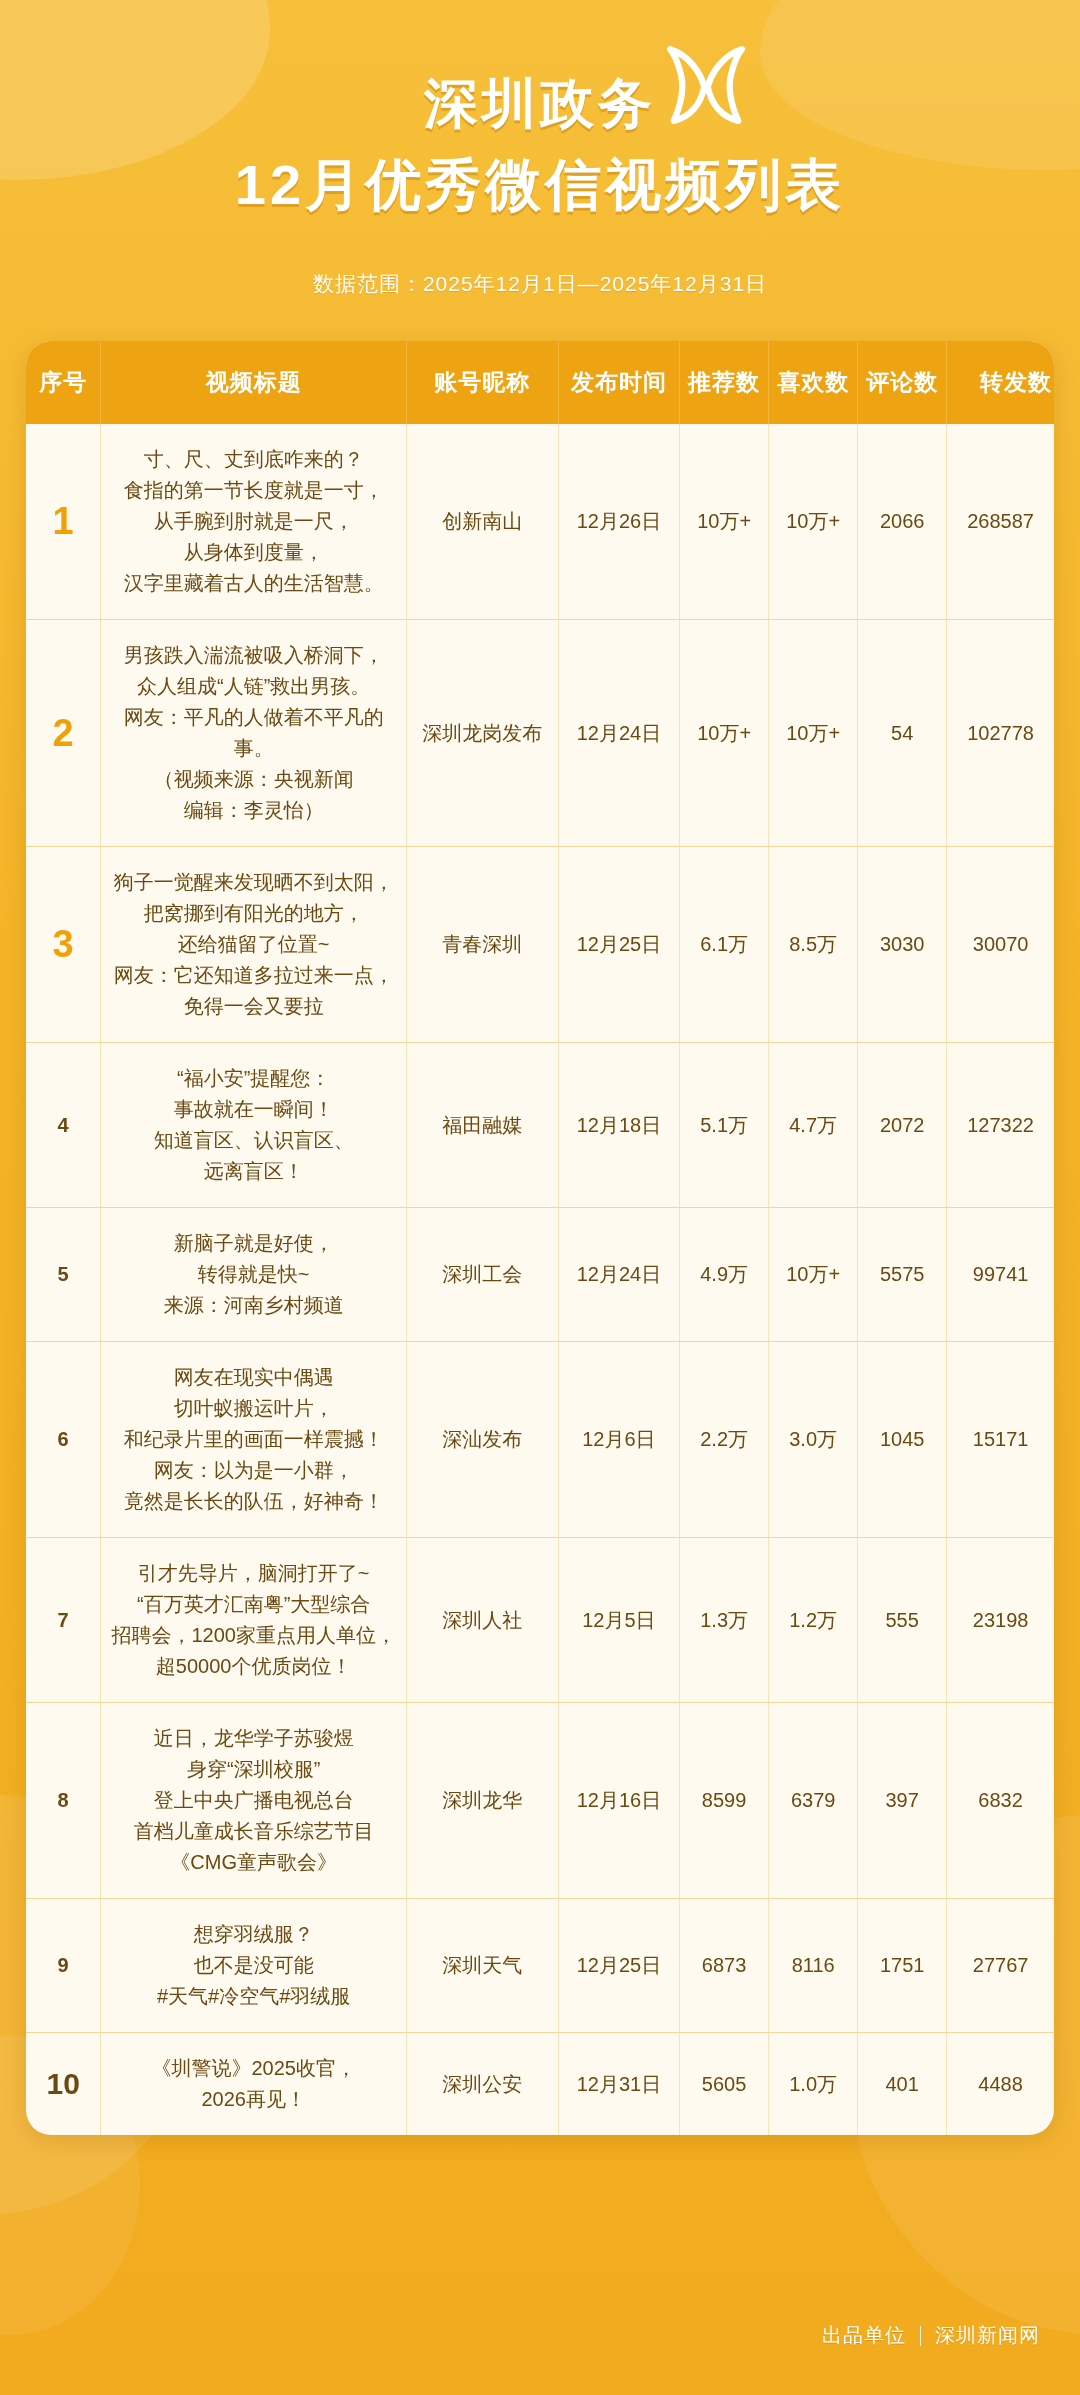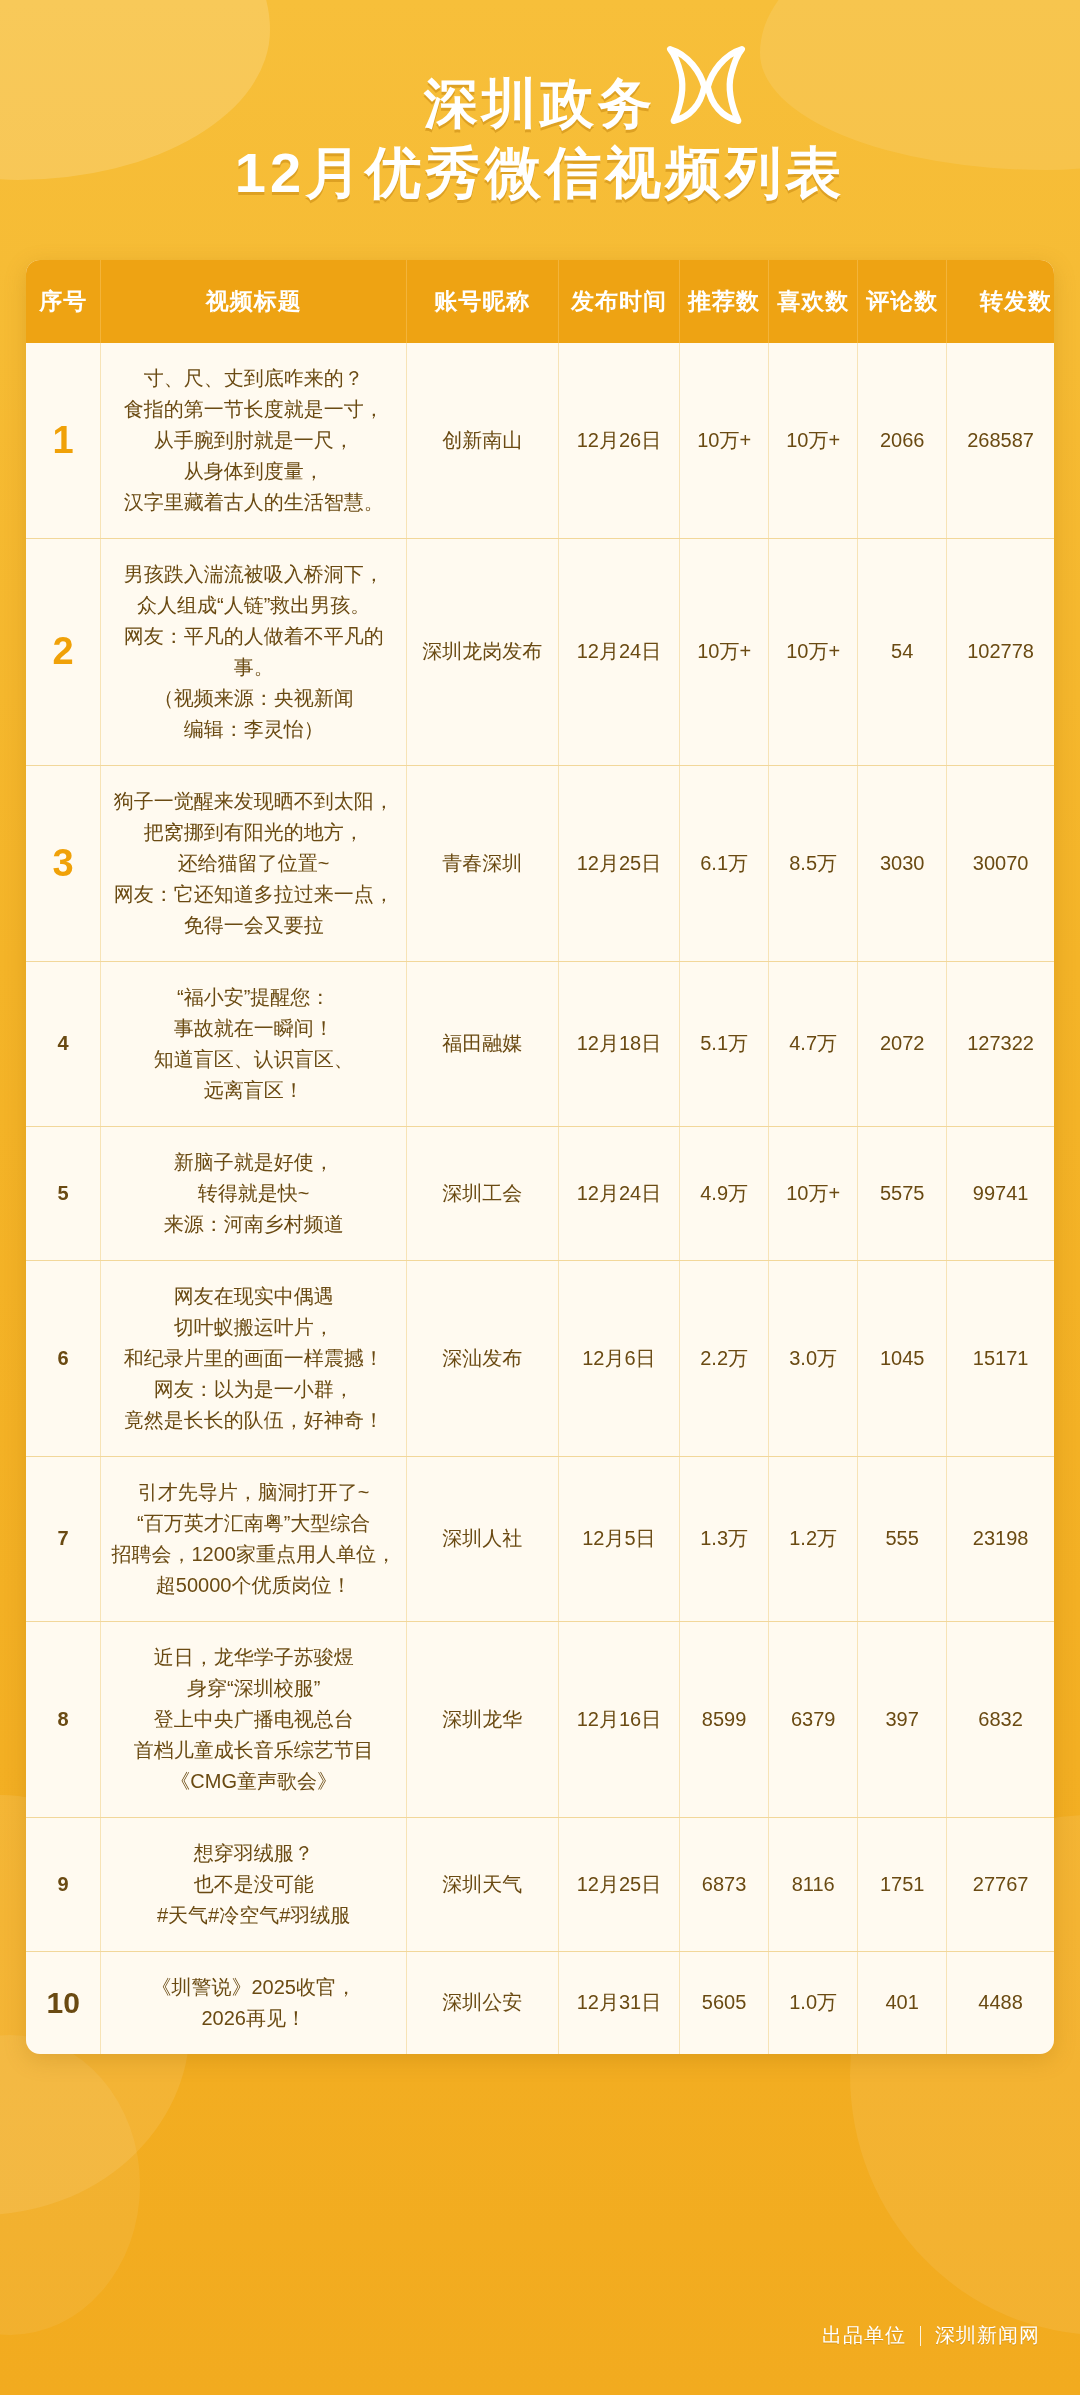--- a/index.html
+++ b/index.html
@@ -80,37 +80,38 @@
   }
   .logo-mark {
     position: absolute;
     right: -96px;
     top: -28px;
     width: 92px;
     height: 86px;
   }
   .title-row2 {
     font-size: 56px;
+    margin-top: 12px;
   }
   .meta {
     margin-top: 44px;
     color: #ffffff;
     font-size: 21px;
     line-height: 1.9;
     letter-spacing: 1px;
     text-shadow: 0 1px 0 rgba(190,126,10,0.35);
   }
 
   
   .card {
     position: relative;
     z-index: 3;
-    margin: 52px 26px 0 26px;
+    margin: 38px 26px 0 26px;
     background: #fffaf0;
-    border-radius: 14px;
+    border-radius: 25px;
     box-shadow: 0 6px 22px rgba(150,96,5,0.22);
     overflow: hidden;
   }
   table.tbl {
     width: 100%;
     border-collapse: collapse;
     table-layout: fixed;
   }
   table.tbl thead th {
     background: #eea313;
@@ -203,20 +204,21 @@
         <svg viewBox="0 0 100 96" width="92" height="86" aria-hidden="true">
           <path d="M10 8 C 30 14, 44 34, 48 50 C 44 70, 32 84, 14 88 C 22 70, 26 52, 22 36 C 19 24, 15 14, 10 8 Z" fill="none" stroke="#ffffff" stroke-width="7" stroke-linejoin="round"></path>
           <path d="M90 8 C 70 14, 56 34, 52 50 C 56 70, 68 84, 86 88 C 78 70, 74 52, 78 36 C 81 24, 85 14, 90 8 Z" fill="none" stroke="#ffffff" stroke-width="7" stroke-linejoin="round"></path>
         </svg>
       </span>
     </div>
     <div>
       <span class="title-line title-row2">12月优秀微信视频列表</span>
     </div>
     <div class="meta">
+      <div>数据范围：2025年12月1日—2025年12月31日</div>
     </div>
   </div>
 
   <div class="card">
     <table class="tbl">
       <colgroup>
         <col class="col-rank">
           <col class="col-title">
           <col class="col-acct">
           <col class="col-date">

